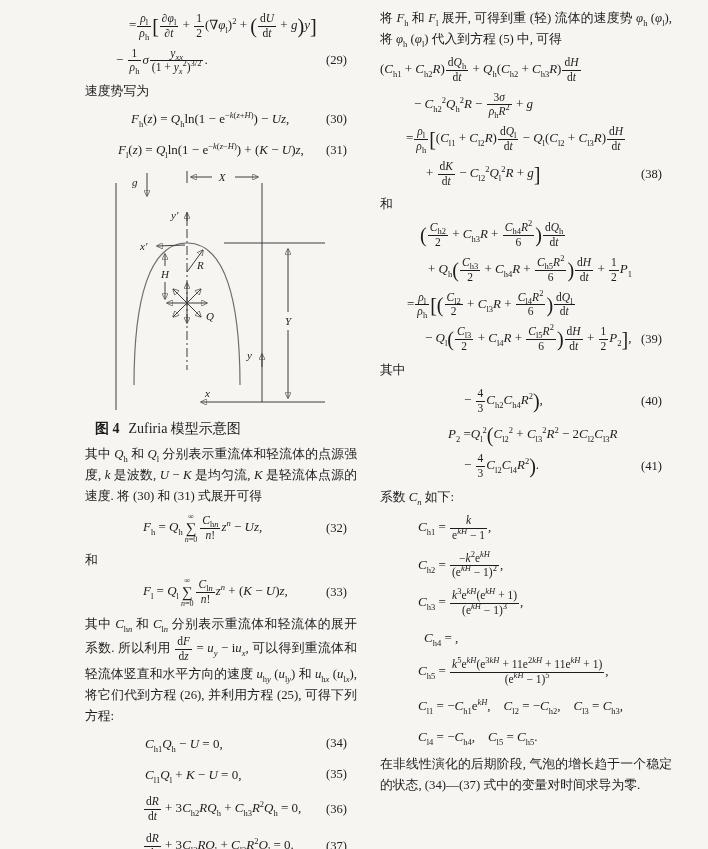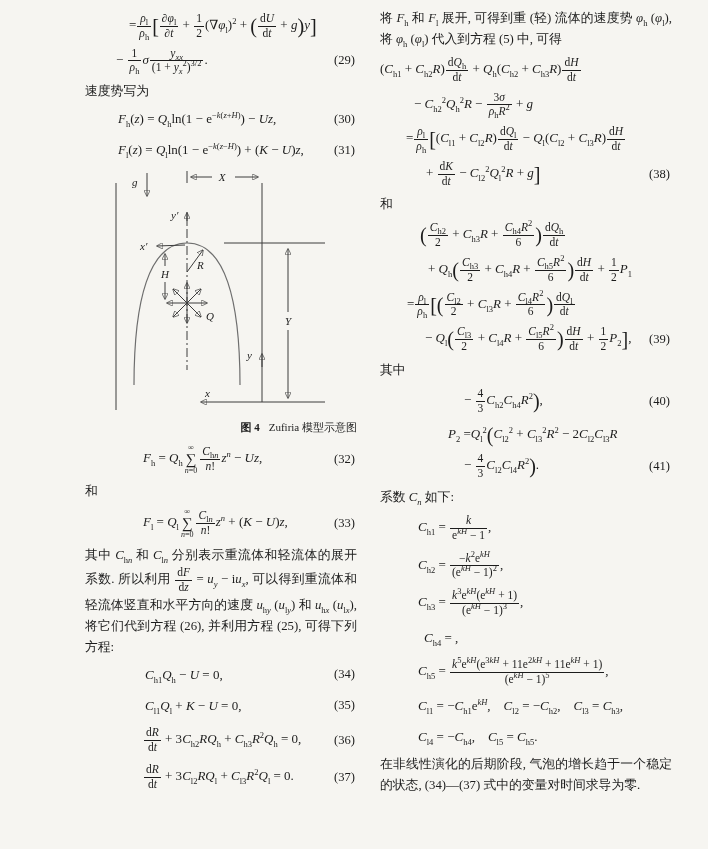--- a/index.html
+++ b/index.html
@@ -8,56 +8,56 @@
     background:#f6f5f1;color:#1c1c1c;
     font-family:"Liberation Serif","DejaVu Serif",serif;
   }
   .page{display:flex;padding:6px 0 0 85px;gap:23px;}
   .col{width:272px;}
   .col.right{width:292px;}
   .para{font-size:12.8px;line-height:21px;text-align:justify;margin:2px 0;}
   .math{margin:3px 0;font-size:13px;}
   .mline{position:relative;display:flex;align-items:center;padding:3px 0;min-height:22px;}
   .mexpr{white-space:nowrap;}
-  .eqnum{position:absolute;right:2px;font-size:12.6px;}
+  .eqnum{position:absolute;right:10px;font-size:12.6px;}
   i{font-family:"Liberation Serif","DejaVu Serif",serif;}
   sub,sup{font-size:8.5px;line-height:0;}
   .f{display:inline-block;vertical-align:middle;text-align:center;font-size:11.5px;line-height:1.2;margin:0 1px;}
   .f .n{display:block;padding:0 2px;}
   .f .d{display:block;border-top:1px solid #1c1c1c;padding:0 2px;}
   .sum{display:inline-block;vertical-align:middle;text-align:center;line-height:1;margin:0 2px;}
   .sum .t{display:block;font-size:8px;}
   .sum .s{display:block;font-size:15px;}
   .sum .b{display:block;font-size:8px;}
   .bp{font-size:155%;vertical-align:middle;line-height:1;font-weight:400;}
   .fig{margin:6px 0 0 10px;}
   .fig svg line,.fig svg path{stroke:#3c3c3c;stroke-width:1;fill:none;}
   .fig svg path.bubble{stroke:#6e6e6e;stroke-width:1.2;}
   .fig svg text{font-family:"Liberation Serif","DejaVu Serif",serif;font-style:italic;font-size:11px;fill:#222;stroke:none;}
-  .caption{text-align:right;font-size:11px;margin:2px 0 6px;}
+  .caption{text-align:left;font-size:14px;margin:2px 0 6px;}
   .caption .cap-label{font-weight:bold;margin-right:9px;}
 </style>
 </head>
 <body>
 
 <div class="page">
   <div class="col" id="col-left">
       <div class="math">
         <div class="mline">
           <span class="mexpr" style="margin-left: 44px;">=<span class="f"><span class="n"><i>ρ</i><sub>l</sub></span><span class="d"><i>ρ</i><sub>h</sub></span></span><span class="bp">[</span><span class="f"><span class="n">∂<i>φ</i><sub>l</sub></span><span class="d">∂<i>t</i></span></span> + <span class="f"><span class="n">1</span><span class="d">2</span></span>(∇<i>φ</i><sub>l</sub>)<sup>2</sup> + <span class="bp">(</span><span class="f"><span class="n">d<i>U</i></span><span class="d">d<i>t</i></span></span> + <i>g</i><span class="bp">)</span><i>y</i><span class="bp">]</span></span>
         </div>
         <div class="mline">
           <span class="mexpr" style="margin-left: 31px;">− <span class="f"><span class="n">1</span><span class="d"><i>ρ</i><sub>h</sub></span></span><i>σ</i><span class="f"><span class="n"><i>y</i><sub><i>xx</i></sub></span><span class="d">(1 + <i>y</i><sub><i>x</i></sub><sup>2</sup>)<sup>3/2</sup></span></span>.</span>
           <span class="eqnum">(29)</span>
         </div>
       </div>
       <div class="para">速度势写为</div>
       <div class="math">
         <div class="mline">
-          <span class="mexpr" style="margin-left: 33px;"><i>F</i><sub>h</sub>(<i>z</i>) = <i>Q</i><sub>h</sub>ln(1 − e<sup>−<i>k</i>(<i>z</i>+<i>H</i>)</sup>) − <i>Uz</i>,</span>
+          <span class="mexpr" style="margin-left: 46px;"><i>F</i><sub>h</sub>(<i>z</i>) = <i>Q</i><sub>h</sub>ln(1 − e<sup>−<i>k</i>(<i>z</i>+<i>H</i>)</sup>) − <i>Uz</i>,</span>
           <span class="eqnum">(30)</span>
         </div>
       </div>
       <div class="math">
         <div class="mline">
           <span class="mexpr" style="margin-left: 33px;"><i>F</i><sub>l</sub>(<i>z</i>) = <i>Q</i><sub>l</sub>ln(1 − e<sup>−<i>k</i>(<i>z</i>−<i>H</i>)</sup>) + (<i>K</i> − <i>U</i>)<i>z</i>,</span>
           <span class="eqnum">(31)</span>
         </div>
       </div>
   <div class="fig">
@@ -116,20 +116,21 @@
       <line x1="193" y1="160" x2="193" y2="228" marker-end="url(#ah)"></line>
       <text x="193" y="155" text-anchor="middle">Y</text>
 
       <line x1="230" y1="232" x2="106" y2="232" marker-end="url(#ah)"></line>
       <text x="110" y="227">x</text>
     </svg>
     <div class="caption">
       <span class="cap-label">图 4</span><span>Zufiria 模型示意图</span>
     </div>
   </div>
+<div class="para">其中 <i>Q</i><sub>h</sub> 和 <i>Q</i><sub>l</sub> 分别表示重流体和轻流体的点源强度, <i>k</i> 是波数, <i>U</i> − <i>K</i> 是均匀流, <i>K</i> 是轻流体点源的速度. 将 (30) 和 (31) 式展开可得</div>
       <div class="math">
         <div class="mline">
           <span class="mexpr" style="margin-left: 58px;"><i>F</i><sub>h</sub> = <i>Q</i><sub>h</sub><span class="sum"><span class="t">∞</span><span class="s">∑</span><span class="b"><i>n</i>=0</span></span><span class="f"><span class="n"><i>C</i><sub>h<i>n</i></sub></span><span class="d"><i>n</i>!</span></span><i>z</i><sup><i>n</i></sup> − <i>Uz</i>,</span>
           <span class="eqnum">(32)</span>
         </div>
       </div>
       <div class="para">和</div>
       <div class="math">
         <div class="mline">
           <span class="mexpr" style="margin-left: 58px;"><i>F</i><sub>l</sub> = <i>Q</i><sub>l</sub><span class="sum"><span class="t">∞</span><span class="s">∑</span><span class="b"><i>n</i>=0</span></span><span class="f"><span class="n"><i>C</i><sub>l<i>n</i></sub></span><span class="d"><i>n</i>!</span></span><i>z</i><sup><i>n</i></sup> + (<i>K</i> − <i>U</i>)<i>z</i>,</span>

